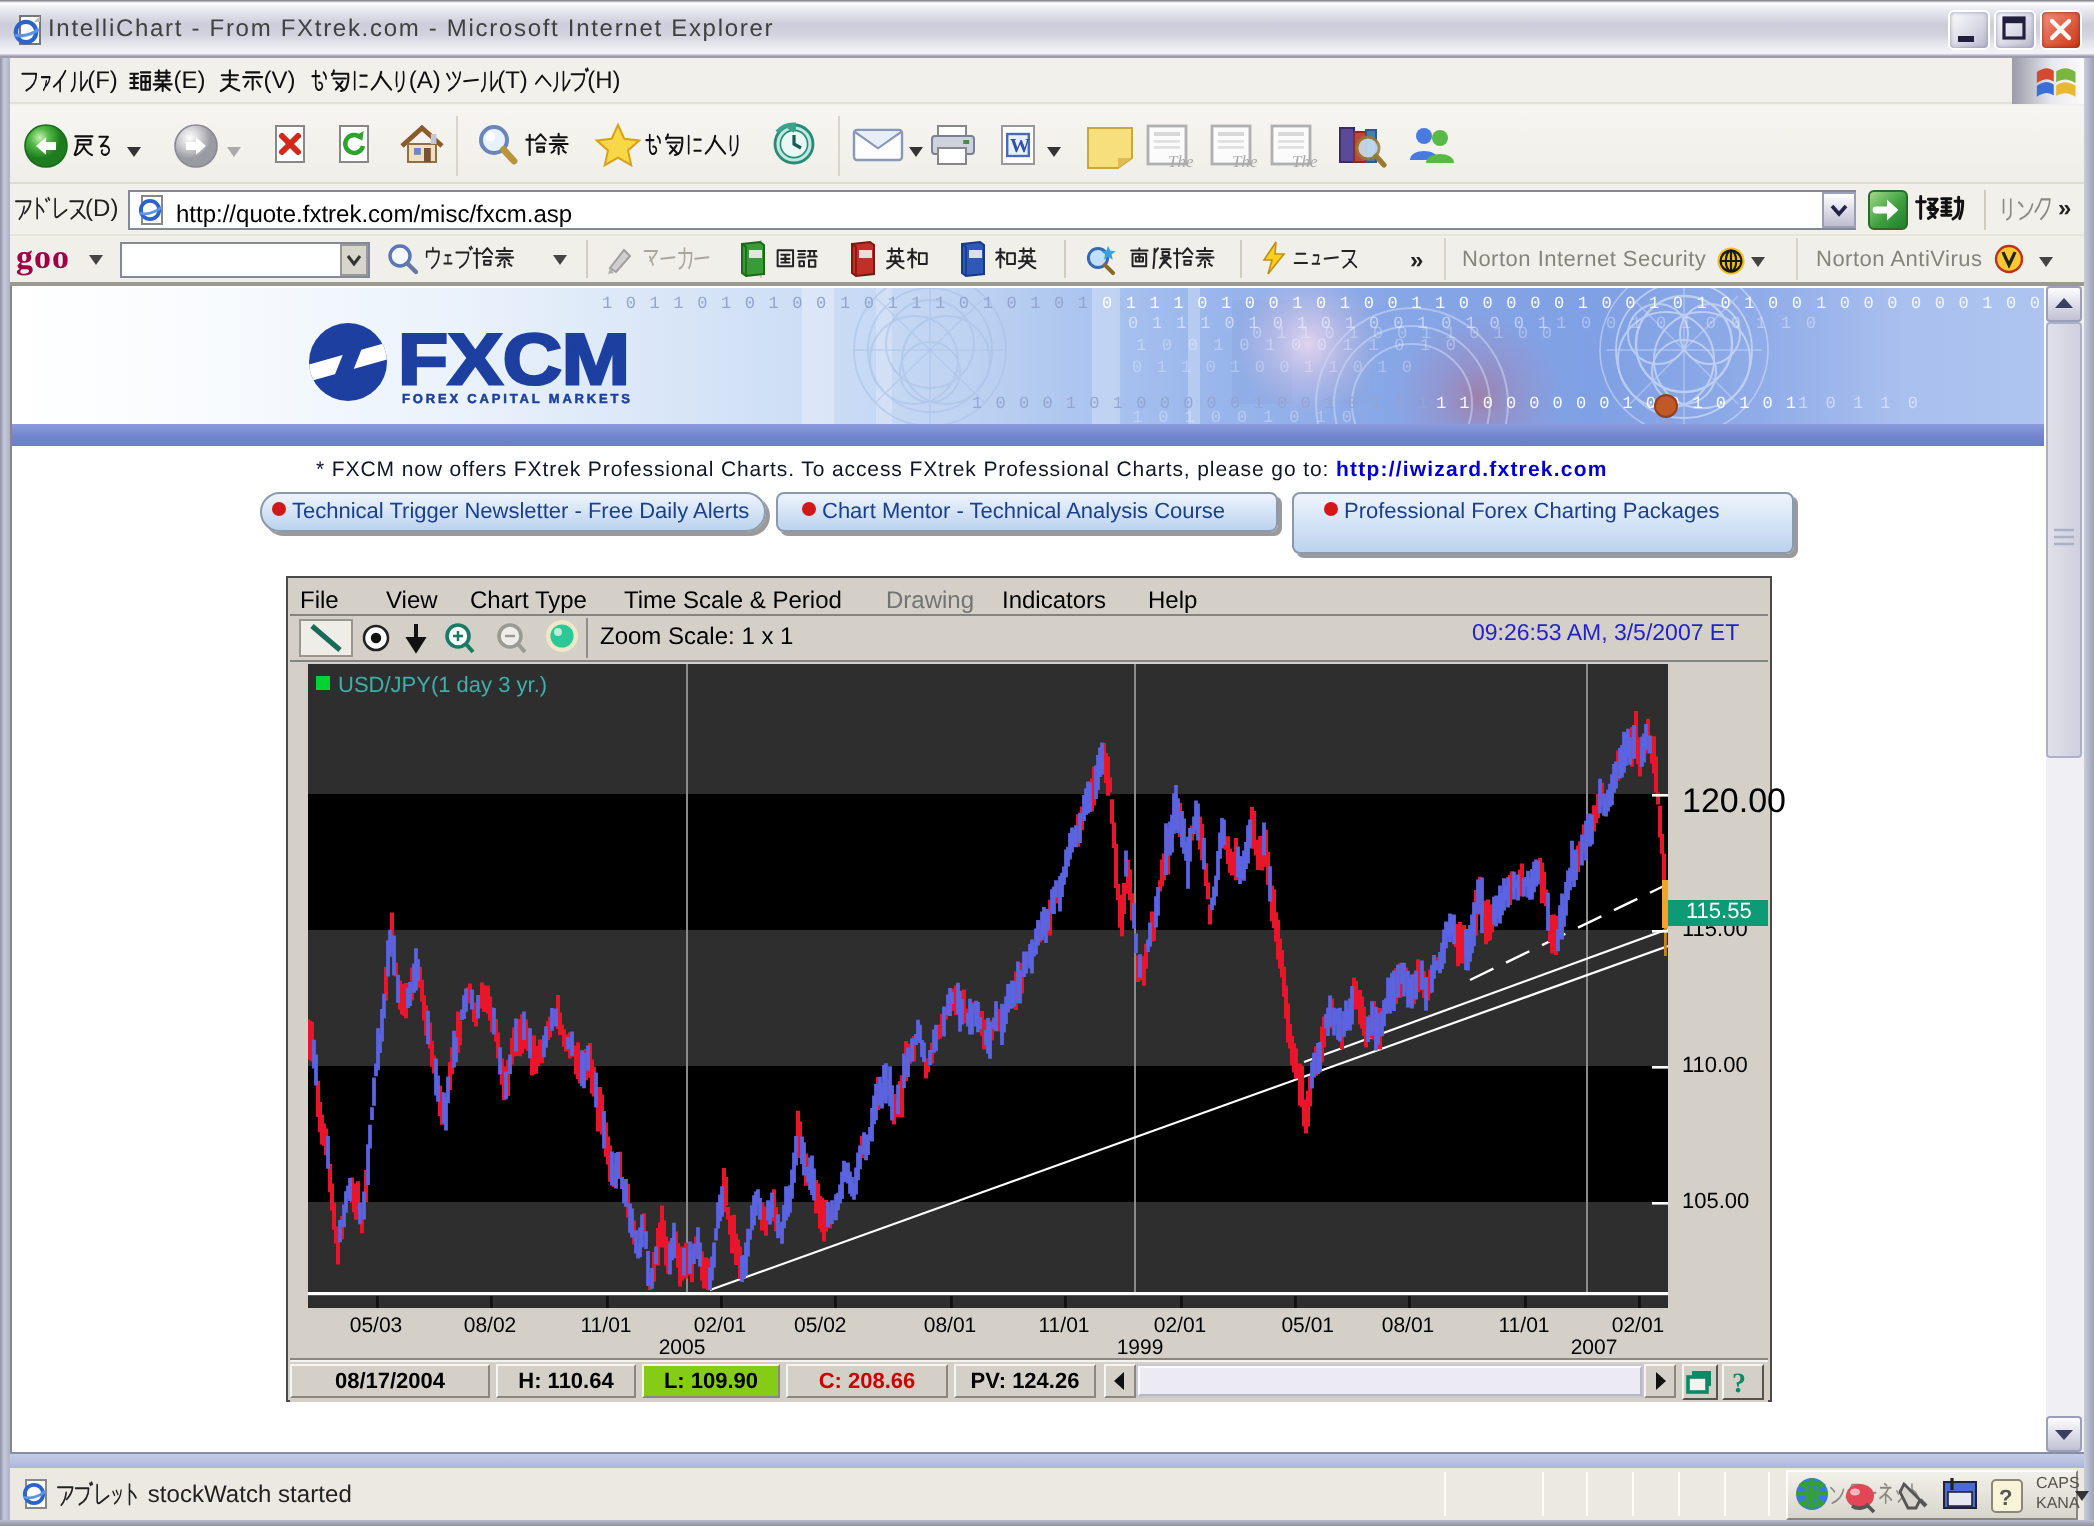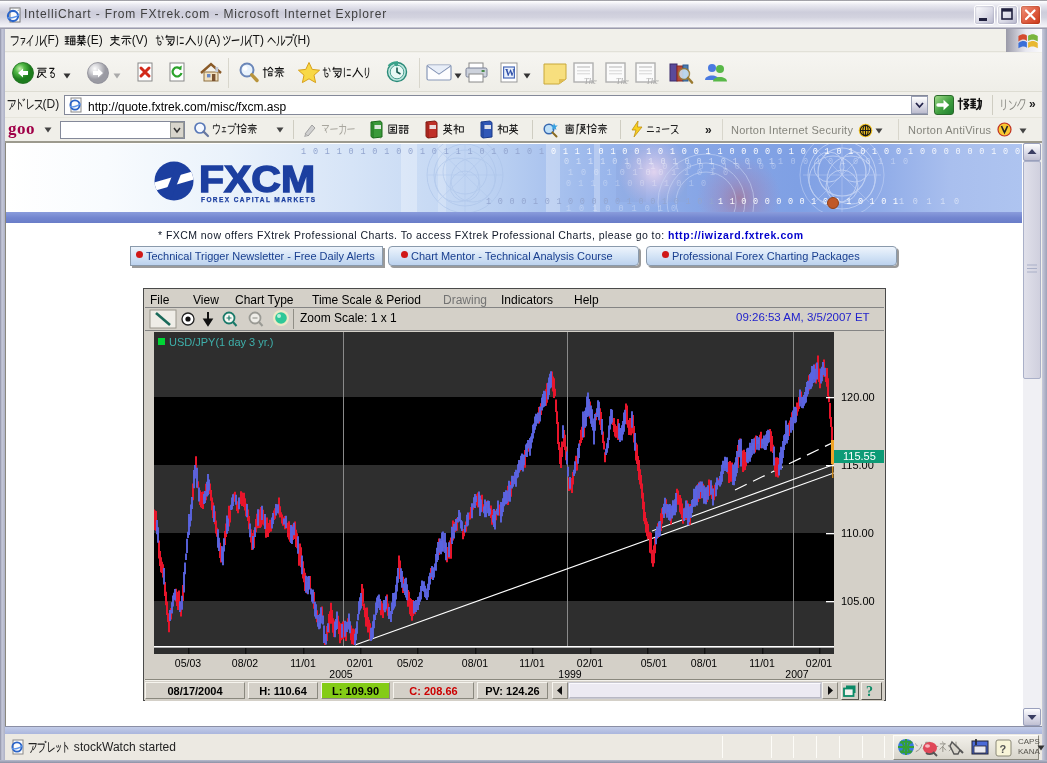--- a/index.html
+++ b/index.html
@@ -458,29 +458,29 @@
 <circle cx="26" cy="26" r="19.5" fill="#1c3fa0"></circle>
 <g clip-path="url(#lc)">
 <path d="M4,36.5 L4,28 L48,15.5 L48,24 Z" fill="#ffffff"></path>
 <path d="M16,41 L28.5,9.5 L36,11.5 L23.5,43 Z" fill="#1c3fa0"></path>
 </g>
 <text x="51" y="37" font-size="36" font-weight="bold" fill="#1c3fa0" stroke="#1c3fa0" stroke-width="1.4" font-family="Liberation Sans,sans-serif" textLength="116" lengthAdjust="spacingAndGlyphs">FXCM</text>
 <text x="53" y="46.5" font-size="6.5" font-weight="bold" fill="#1c3fa0" stroke="#1c3fa0" stroke-width="0.25" font-family="Liberation Sans,sans-serif" textLength="114" lengthAdjust="spacing">FOREX CAPITAL MARKETS</text>
 </svg>
 <div class="abs" style="left:6px;top:212px;width:1016px;height:11px;background:linear-gradient(#8a9cdc,#7285cf 55%,#6a7dc8)"></div>
 <div class="abs" style="left:158px;top:229px;font-size:10.5px;color:#101828;letter-spacing:0.45px">* FXCM now offers FXtrek Professional Charts. To access FXtrek Professional Charts, please go to: <b style="color:#0000cc;letter-spacing:0.6px"> http://iwizard.fxtrek.com</b></div>
-<div class="abs" style="left:130px;top:246px;width:253px;height:20px;border-radius:0;border:1px solid #8a9aac;background:linear-gradient(#eef4fc,#d4e4f6 50%,#bcd2ee);box-shadow:2px 2px 0 #9a9a9a;">
+<div class="abs" style="left:130px;top:246px;width:253px;height:20px;border-radius:10px;border:1px solid #8a9aac;background:linear-gradient(#eef4fc,#d4e4f6 50%,#bcd2ee);box-shadow:2px 2px 0 #9a9a9a;">
     <span style="position:absolute;left:5px;top:4px;width:7px;height:7px;border-radius:50%;background:#d01818"></span>
     <span style="position:absolute;left:15px;top:3px;font-size:11px;color:#1a3f8f;white-space:nowrap">Technical Trigger Newsletter - Free Daily Alerts</span>
   </div>
 <div class="abs" style="left:388px;top:246px;width:251px;height:20px;border-radius:4px;border:1px solid #8a9aac;background:linear-gradient(#eef4fc,#d4e4f6 50%,#bcd2ee);box-shadow:2px 2px 0 #9a9a9a;">
     <span style="position:absolute;left:12px;top:4px;width:7px;height:7px;border-radius:50%;background:#d01818"></span>
     <span style="position:absolute;left:22px;top:3px;font-size:11px;color:#1a3f8f;white-space:nowrap">Chart Mentor - Technical Analysis Course</span>
   </div>
-<div class="abs" style="left:646px;top:246px;width:251px;height:20px;border-radius:4px;border:1px solid #8a9aac;background:linear-gradient(#eef4fc,#d4e4f6 50%,#bcd2ee);box-shadow:2px 2px 0 #9a9a9a;">
+<div class="abs" style="left:646px;top:246px;width:251px;height:31px;border-radius:4px;border:1px solid #8a9aac;background:linear-gradient(#eef4fc,#d4e4f6 50%,#bcd2ee);box-shadow:2px 2px 0 #9a9a9a;">
     <span style="position:absolute;left:15px;top:4px;width:7px;height:7px;border-radius:50%;background:#d01818"></span>
     <span style="position:absolute;left:25px;top:3px;font-size:11px;color:#1a3f8f;white-space:nowrap">Professional Forex Charting Packages</span>
   </div>
 <div class="abs" style="left:143px;top:288px;width:743px;height:413px;background:#d4d0c8;border:1.5px solid #4a4a4a"></div>
 <div class="abs" style="left:145px;top:289px;width:739px;height:19px;border-bottom:1px solid #848484"></div>
 <div class="abs" style="left:150px;top:293px;font-size:12px;color:#000">File</div>
 <div class="abs" style="left:193px;top:293px;font-size:12px;color:#000">View</div>
 <div class="abs" style="left:235px;top:293px;font-size:12px;color:#000">Chart Type</div>
 <div class="abs" style="left:312px;top:293px;font-size:12px;color:#000">Time Scale &amp; Period</div>
 <div class="abs" style="left:443px;top:293px;font-size:12px;color:#737373">Drawing</div>
@@ -535,21 +535,21 @@
     <rect x="550" y="316" width="1.4" height="6" fill="#111111"></rect>
     <rect x="608" y="316" width="1.4" height="6" fill="#111111"></rect>
     <rect x="665" y="316" width="1.4" height="6" fill="#111111"></rect>
     <rect x="672" y="65" width="8" height="1.3" fill="#ffffff"></rect>
     <rect x="672" y="133" width="8" height="1.3" fill="#ffffff"></rect>
     <rect x="672" y="201" width="8" height="1.3" fill="#ffffff"></rect>
     <rect x="672" y="269" width="8" height="1.3" fill="#ffffff"></rect>
     <rect x="4" y="6" width="7" height="7" fill="#00d435"></rect>
     <text x="15" y="14" font-family="Liberation Sans, sans-serif" font-size="11" fill="#3eb0ab">USD/JPY(1 day  3 yr.)</text>
   </svg>
-<div class="abs" style="left:841px;top:391px;font-size:11px;color:#000">120.00</div>
+<div class="abs" style="left:841px;top:391px;font-size:17px;color:#000">120.00</div>
 <div class="abs" style="left:841px;top:459px;font-size:11px;color:#000">115.00</div>
 <div class="abs" style="left:841px;top:527px;font-size:11px;color:#000">110.00</div>
 <div class="abs" style="left:841px;top:595px;font-size:11px;color:#000">105.00</div>
 <div class="abs" style="left:834px;top:450px;width:50px;height:13px;background:#0d9b76">
     <span style="position:absolute;left:9px;top:0px;font-size:11px;color:#fff">115.55</span>
   </div>
 <div class="abs" style="left:168px;top:657px;width:40px;text-align:center;font-size:10.5px;color:#000">05/03</div>
 <div class="abs" style="left:225px;top:657px;width:40px;text-align:center;font-size:10.5px;color:#000">08/02</div>
 <div class="abs" style="left:283px;top:657px;width:40px;text-align:center;font-size:10.5px;color:#000">11/01</div>
 <div class="abs" style="left:340px;top:657px;width:40px;text-align:center;font-size:10.5px;color:#000">02/01</div>

